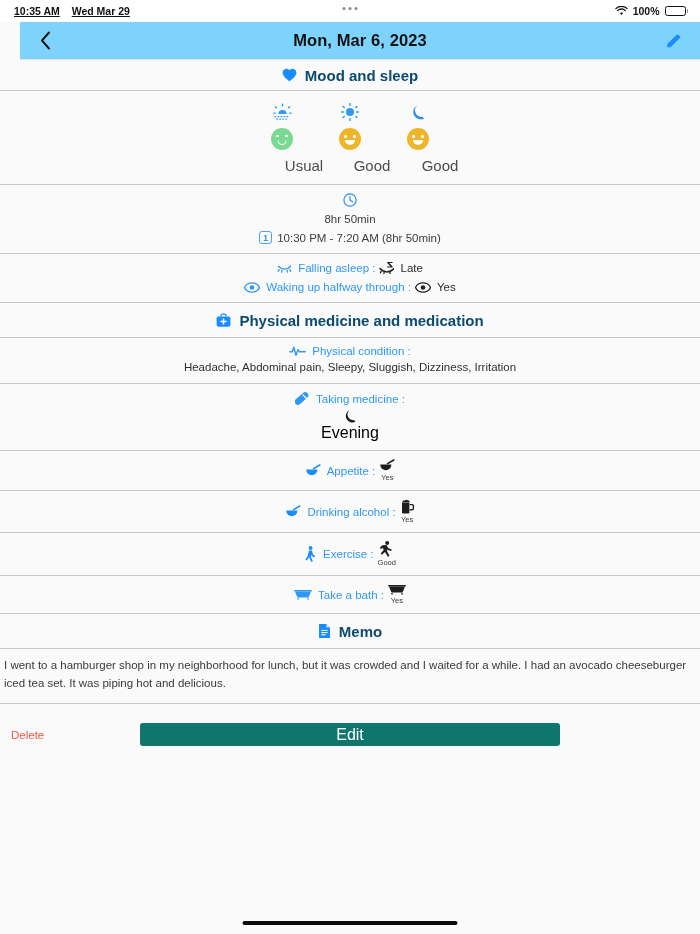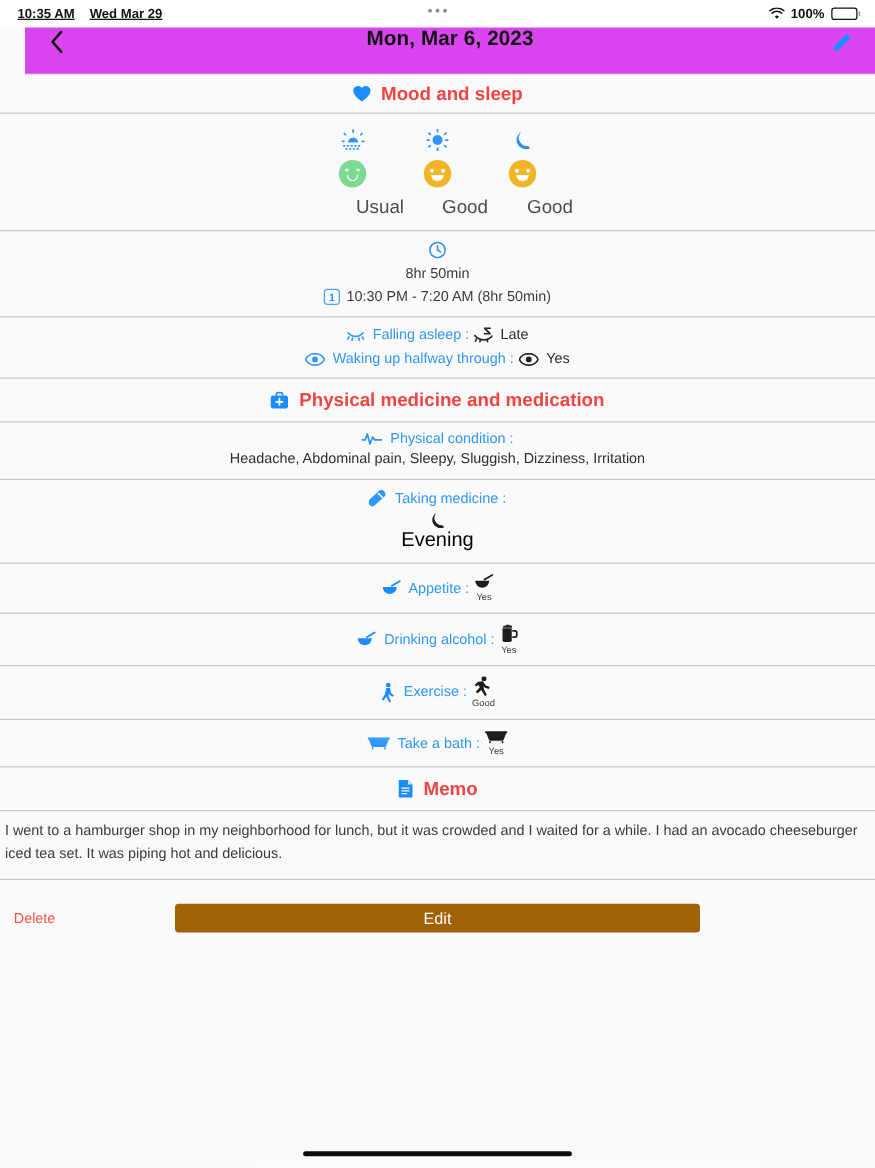--- a/index.html
+++ b/index.html
@@ -21,31 +21,31 @@
   .sb-right { display: flex; align-items: center; gap: 5px; }
   .sb-dots { position: absolute; left: 50%; top: 7px; transform: translateX(-50%); display: flex; gap: 3px; }
   .sb-dots i { width: 3px; height: 3px; border-radius: 50%; background: #8a8a8a; display: block; }
   .batt { display: flex; align-items: center; gap: 1px; }
   .batt-body { width: 21px; height: 10px; border: 1.2px solid #111; border-radius: 2.5px; padding: 1.3px; }
   .batt-fill { width: 100%; height: 100%; background: #111; border-radius: 1px; }
   .batt-cap { width: 1.5px; height: 4px; background: #111; border-radius: 0 1px 1px 0; opacity: .5; }
 
   
   .navbar {
-    height: 38px; background: #d946ef; border-bottom: 1px solid #e2e2e2;
-    display: flex; justify-content: space-between;
+    height: 38px; background: #7dd3fc; border-bottom: 1px solid #e2e2e2;
+    display: flex; align-items: center; justify-content: space-between;
     padding: 0 16px; position: relative; margin-left: 20px;
   }
   .nav-title { position: absolute; left: 0; right: 0; text-align: center; font-size: 16.5px; font-weight: 600; color: #111; letter-spacing: .1px; }
   .back-chevron { width: 18px; height: 22px; display: flex; align-items: center; justify-content: center; position: relative; z-index: 2; cursor: pointer; }
   .pencil { position: relative; z-index: 2; cursor: pointer; width: 22px; height: 22px; display: flex; align-items: center; justify-content: center; }
 
   
   .sheet { background: #fafafa; }
-  .sec-head { display: flex; align-items: center; justify-content: center; gap: 8px; height: 30px; color: #ef4444; font-size: 15px; font-weight: 700; }
+  .sec-head { display: flex; align-items: center; justify-content: center; gap: 8px; height: 30px; color: #0c4a6e; font-size: 15px; font-weight: 700; }
   .divider { height: 1px; background: #c9c9c9; width: 100%; }
 
   
   .mood-block { padding: 11px 0 10px; display: flex; justify-content: center; gap: 0; }
   .mood-col { width: 68px; display: flex; flex-direction: column; align-items: center; gap: 7px; }
   .mood-time { height: 19px; display: flex; align-items: center; justify-content: center; }
   .face { width: 22px; height: 22px; border-radius: 50%; position: relative; }
   .face.green { background: #7ada92; }
   .face.amber { background: #f0b429; }
   .face .eyes { position: absolute; top: 6.5px; left: 0; right: 0; display: flex; justify-content: center; gap: 6px; }
@@ -69,22 +69,22 @@
   .stacked .cap { font-size: 7.5px; color: #3b3b3b; }
 
   .cond-list { text-align: center; font-size: 11.5px; color: #2f2f2f; padding: 2px 0 10px; }
   .med-block { display: flex; flex-direction: column; align-items: center; gap: 1px; padding: 2px 0 8px; }
 
   .memo-text { font-size: 11.5px; color: #3a3a3a; line-height: 1.55; padding: 8px 4px 10px 4px; }
 
   .actions { display: flex; align-items: center; padding: 12px 0 0 0; position: relative; height: 50px; }
   .delete-btn { position: absolute; left: 11px; color: #f4554a; font-size: 11.5px; cursor: pointer; }
   .edit-btn {
-    width: 420px; margin: 0 auto; height: 23px; background: #a16207; color: #fff;
-    border-radius: 3px; font-size: 13px; display: flex; align-items: center; justify-content: center;
+    width: 420px; margin: 0 auto; height: 23px; background: #0f766e; color: #fff;
+    border-radius: 3px; font-size: 16px; display: flex; align-items: center; justify-content: center;
     cursor: pointer; border: none; font-family: inherit;
   }
 
   .home-ind { position: absolute; left: 50%; bottom: 9px; transform: translateX(-50%); width: 215px; height: 4px; background: #0b0b0b; border-radius: 3px; }
 
   svg { display: block; }
 </style>
 </head>
 <body>
 

